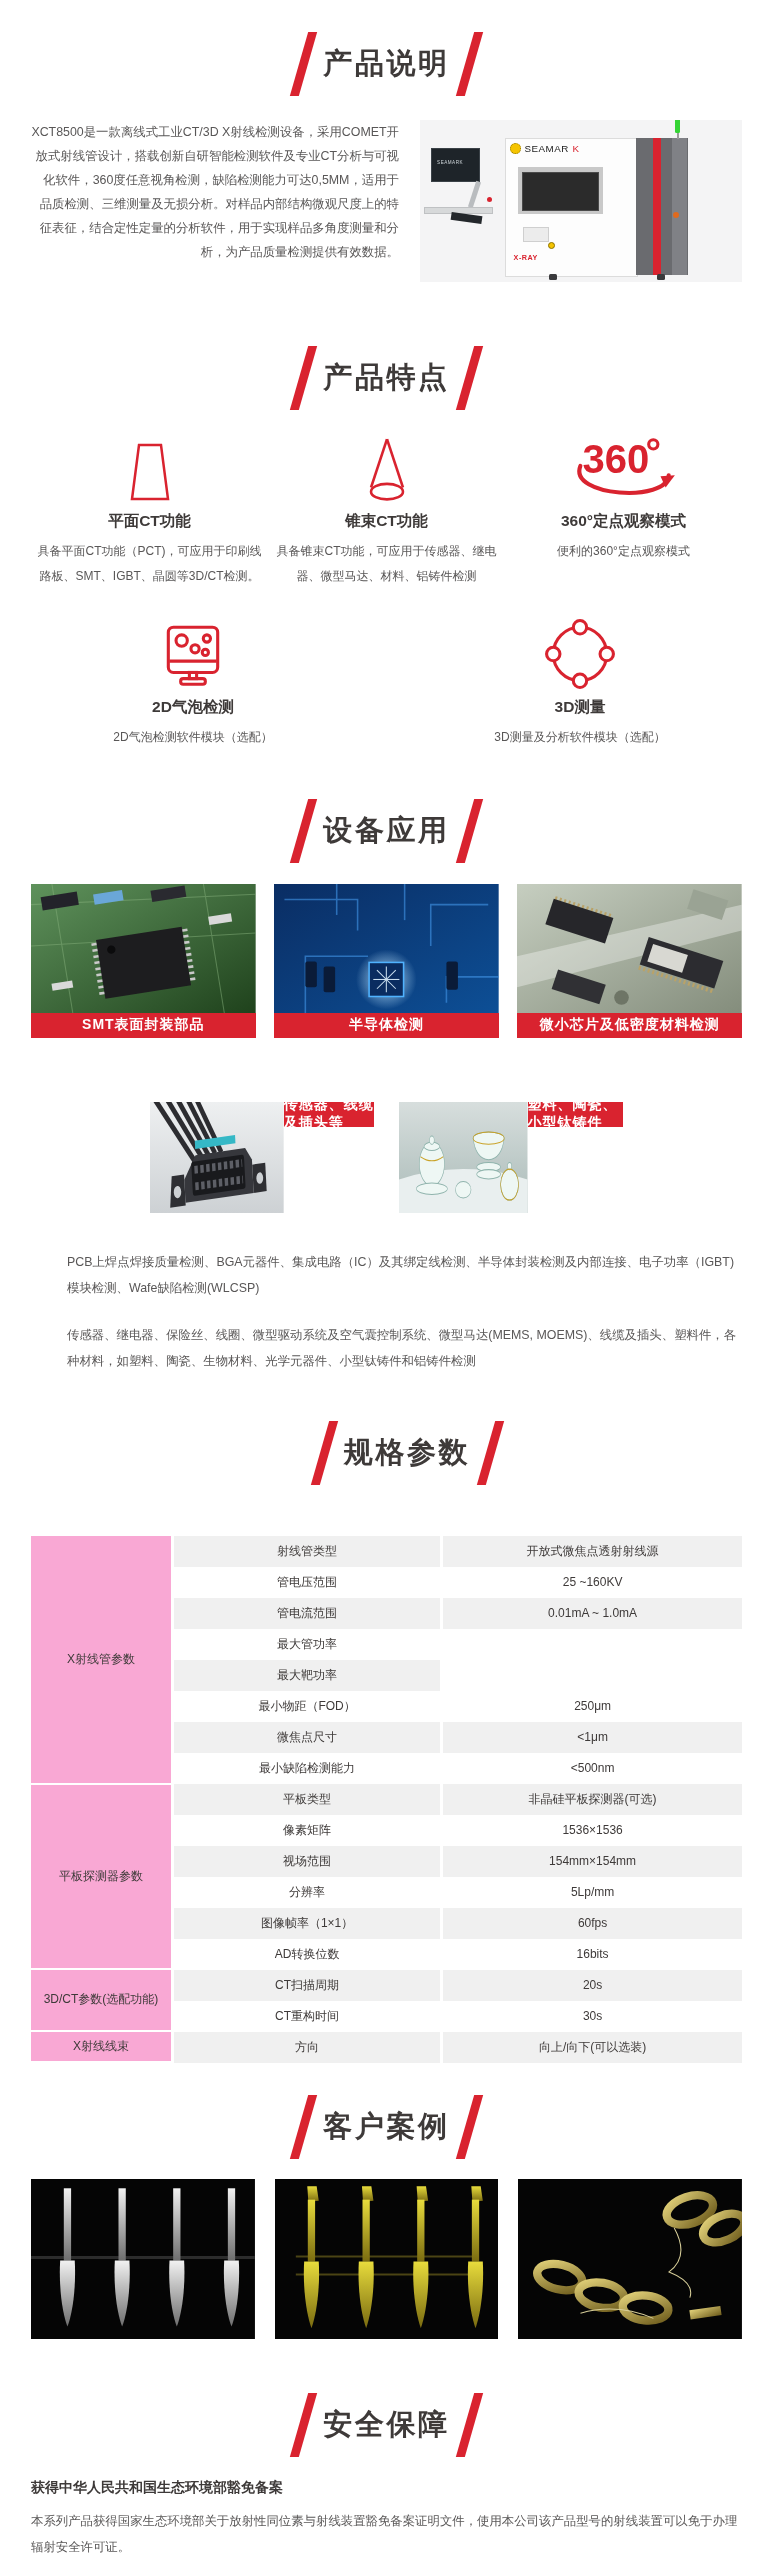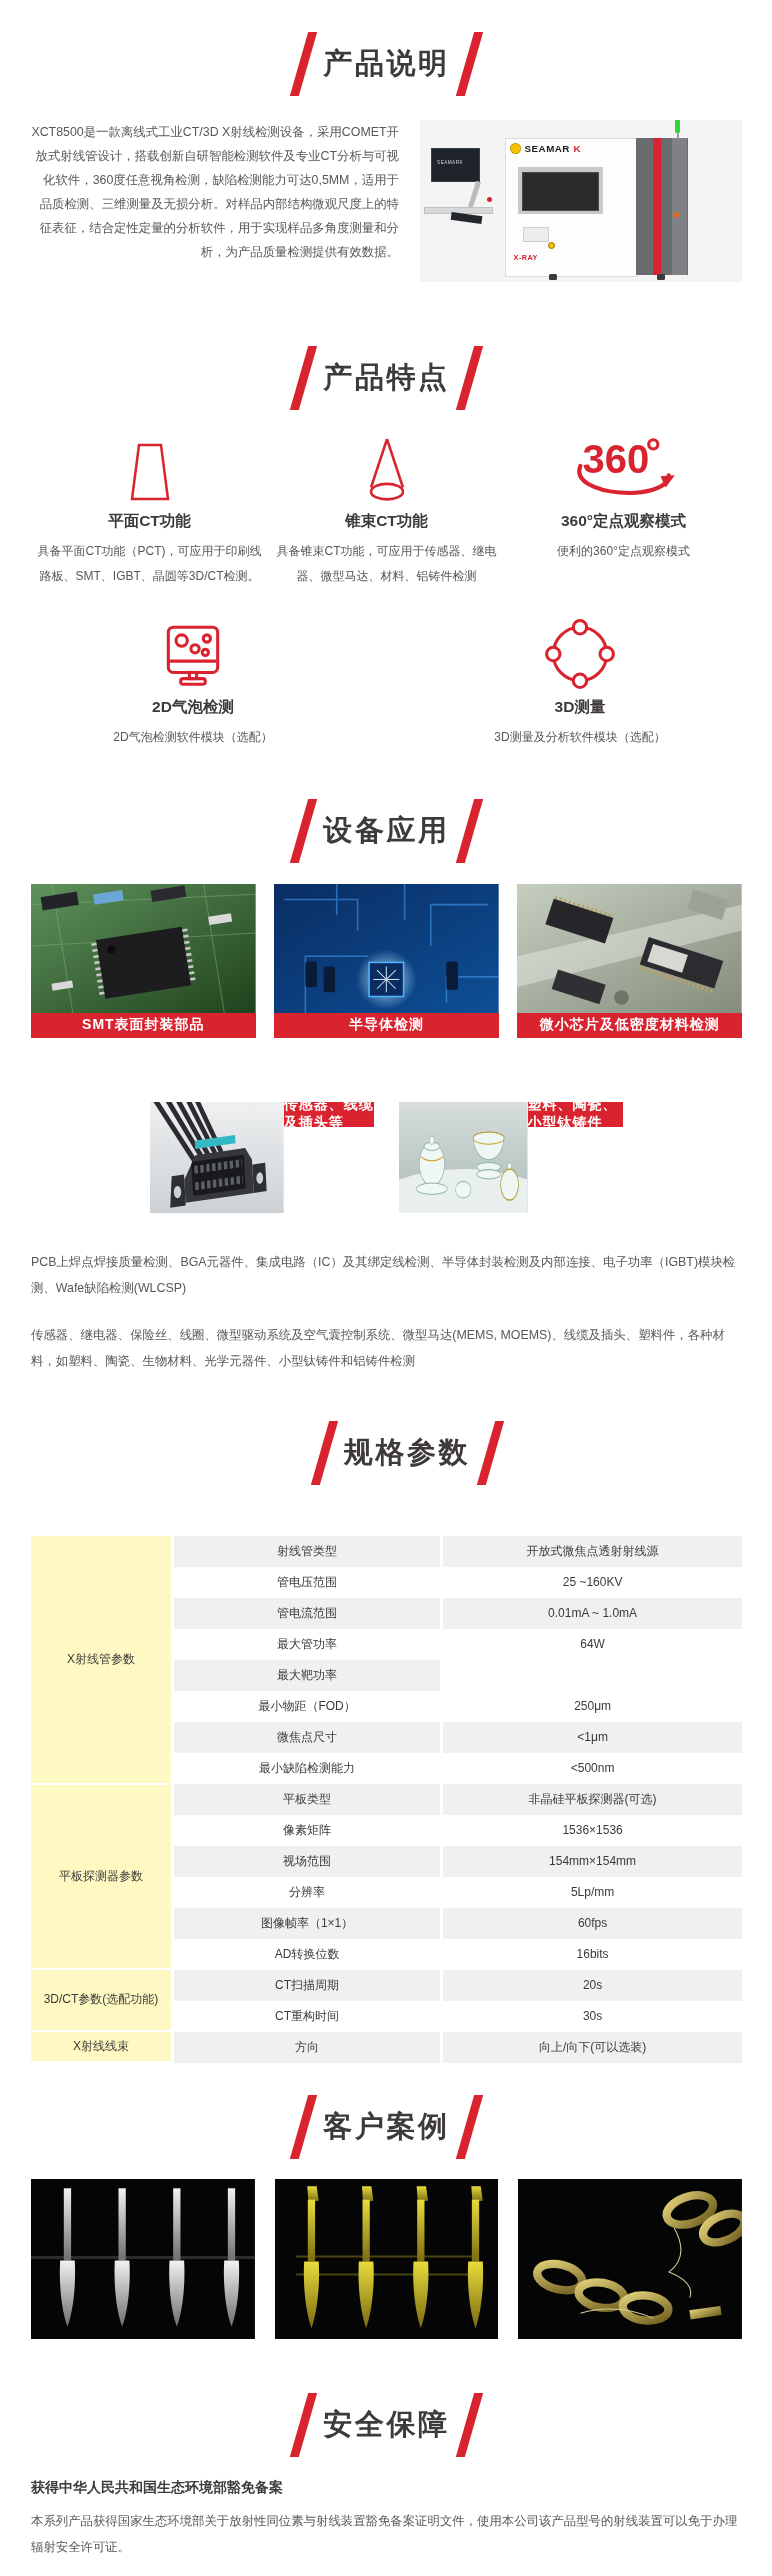--- a/index.html
+++ b/index.html
@@ -9,21 +9,21 @@
   
   .sec-title{display:flex;align-items:center;justify-content:center;gap:15.5px;height:67px;}
   .sec-title .slash{width:8.8px;height:64px;background:#d9232f;transform:skewX(-16deg);}
   .sec-title h2{margin:0;font-size:29px;font-weight:800;color:#3e3a39;letter-spacing:2.6px;}
   
   .intro-row{display:flex;gap:20.6px;margin-top:23px;}
   .intro-text{width:368px;font-size:12.4px;line-height:24px;color:#595757;text-align:right;}
   .product-panel{position:relative;width:322px;height:162px;background:#f4f4f5;flex:none;overflow:hidden;}
   .m{position:absolute;}
   .m-cab{left:85px;top:18px;width:131px;height:137px;background:#fdfdfd;border:0.5px solid #dcdcdc;}
-  .m-logo{left:90px;top:20.6px;width:118px;height:16.5px;display:flex;align-items:center;gap:3.6px;font-size:9.8px;font-weight:700;color:#1c1c1c;letter-spacing:0.5px;}
+  .m-logo{left:90px;top:20.6px;width:118px;height:16.5px;display:flex;align-items:center;gap:3.6px;font-size:9.8px;font-weight:400;color:#1c1c1c;letter-spacing:0.5px;}
   .m-logo .k{color:#d9232f;}
   .gear{width:11.3px;height:11.3px;border-radius:50%;background:#f5c400;border:1.5px dotted #8c7200;box-sizing:border-box;}
   .m-win-frame{left:98px;top:47px;width:85px;height:47px;background:#c9c9c9;}
   .m-win{left:102px;top:52px;width:77px;height:39px;background:#2b2b2b;border:1px solid #4a4a4a;box-sizing:border-box;}
   .m-tower{left:216px;top:18px;width:52px;height:137px;background:#6a6b6f;}
   .m-tower2{left:252px;top:18px;width:15.5px;height:137px;background:#808186;}
   .m-stripe{left:233px;top:18px;width:8.2px;height:137px;background:#d9232f;}
   .m-light-pole{left:257px;top:11.3px;width:2.1px;height:8.2px;background:#9a9a9a;}
   .m-light{left:255px;top:-3.1px;width:5.7px;height:16.5px;background:#35d435;border-radius:1.5px;}
   .m-lock{left:253px;top:92px;width:6.2px;height:6.2px;border-radius:50%;background:#e06a1f;}
@@ -48,26 +48,26 @@
   
   .app-row1{display:flex;gap:18.5px;margin-top:19.6px;}
   .app-card{flex:1;display:flex;flex-direction:column;}
   .app-img{height:129px;overflow:hidden;}
   .app-img svg{display:block;width:100%;height:100%;}
   .app-bar{height:25px;background:#d9232f;color:#ffffff;font-size:14px;font-weight:800;display:flex;align-items:center;justify-content:center;letter-spacing:1px;}
   .app-row2{display:flex;justify-content:center;gap:25px;margin-top:64px;}
   .app-card2{width:224px;display:flex;flex-direction:row;}
   .app-img2{height:111px;overflow:hidden;}
   .app-img2 svg{display:block;width:100%;height:100%;}
-  .app-para{margin-top:36px;font-size:12.4px;line-height:26px;color:#595757;}
+  .app-para{margin-top:36px;font-size:12.4px;line-height:26px;color:#595757;margin-left:36px;}
   .app-para.second{margin-top:20.6px;}
   
   .spec-table{display:flex;gap:3.1px;margin-top:49px;}
   .spec-left{width:140px;flex:none;display:flex;flex-direction:column;}
-  .spec-group{background:#fef9c3;display:flex;align-items:center;justify-content:center;font-size:12px;color:#3e3a39;box-sizing:border-box;text-align:center;}
+  .spec-group{background:#f9a8d4;display:flex;align-items:center;justify-content:center;font-size:12px;color:#3e3a39;box-sizing:border-box;text-align:center;}
   .spec-group.g2,.spec-group.g3,.spec-group.g4{border-top:2.1px solid #ffffff;}
   .spec-rows{flex:1;display:flex;flex-direction:column;}
   .spec-row{height:31px;display:flex;gap:3.1px;}
   .spec-row .cp{width:266px;flex:none;display:flex;align-items:center;justify-content:center;font-size:12px;color:#3e3a39;}
   .spec-row .cv{flex:1;display:flex;align-items:center;justify-content:center;font-size:12px;color:#3e3a39;}
   .spec-row.odd .cp,.spec-row.odd .cv{background:#f0f0f0;}
   .spec-row.even .cp,.spec-row.even .cv{background:#ffffff;}
   
   .case-row{display:flex;gap:19.6px;margin-top:18.5px;}
   .case-img{flex:1;height:160px;overflow:hidden;}
@@ -399,21 +399,20 @@
         <div class="spec-row even">
             <div class="cp">管电压范围</div>
             <div class="cv">25 ~160KV</div>
           </div>
         <div class="spec-row odd">
             <div class="cp">管电流范围</div>
             <div class="cv">0.01mA ~ 1.0mA</div>
           </div>
         <div class="spec-row even">
             <div class="cp">最大管功率</div>
-            <div class="cv">64W</div>
           </div>
         <div class="spec-row odd">
             <div class="cp">最大靶功率</div>
           </div>
         <div class="spec-row even">
             <div class="cp">最小物距（FOD）</div>
             <div class="cv">250μm</div>
           </div>
         <div class="spec-row odd">
             <div class="cp">微焦点尺寸</div>

